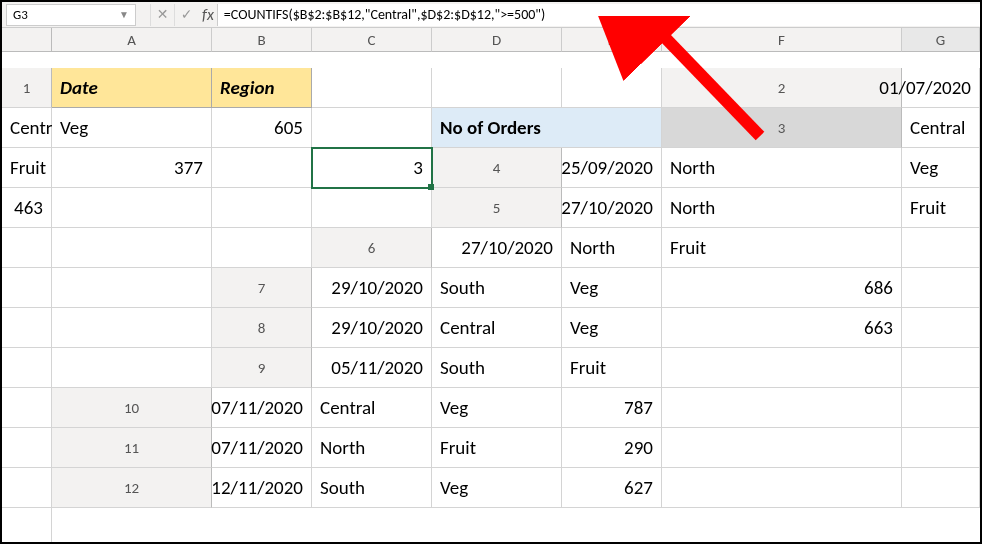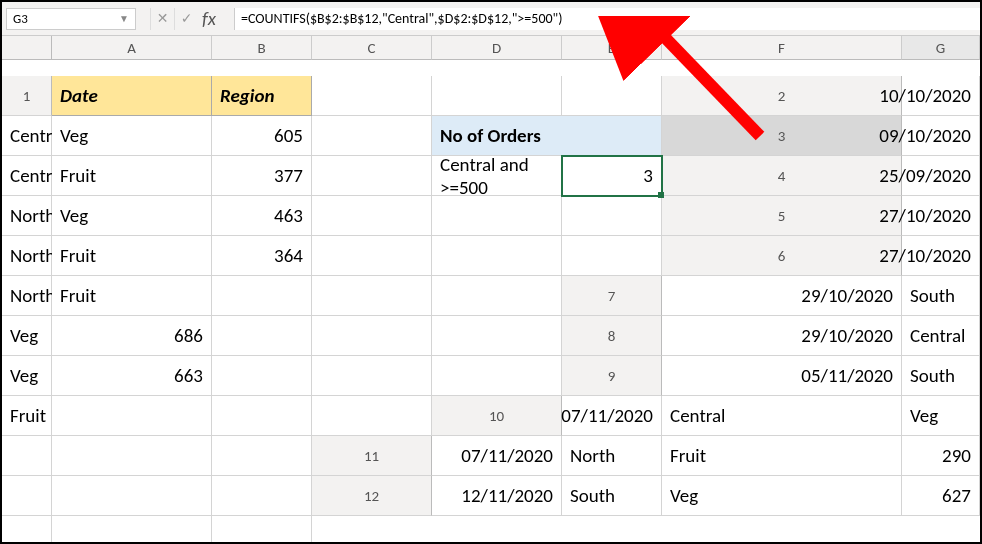--- a/index.html
+++ b/index.html
@@ -8,21 +8,21 @@
       background: #fff;
       width: 982px;
       height: 544px;
       overflow: hidden;
       position: relative;
       border: 2px solid #000;
     }
     .formula-bar {
       display: flex;
       align-items: center;
-      height: 34px;
+      height: 26px;
       background: #f3f2f1;
       border-bottom: 1px solid #ccc;
       font-size: 13px;
     }
     .name-box {
       width: 130px;
       height: 22px;
       background: #fff;
       border: 1px solid #ccc;
       margin: 0 4px;
@@ -36,21 +36,21 @@
     .fb-btn {
       width: 24px;
       height: 22px;
       display: flex;
       align-items: center;
       justify-content: center;
       color: #999;
       font-size: 14px;
       border-left:1px solid #ddd;
     }
-    .fx { font-style: italic; color:#555; font-size:19px; margin:0 18px 0 4px; }
+    .fx { font-style: italic; color:#555; font-size:16px; margin:0 3px 0 4px; }
     .formula-input {
       flex: 1;
       height: 22px;
       background: #fff;
       padding: 2px 6px;
       font-size: 14px;
       display:flex;
       align-items:center;
       border-left:1px solid #ccc;
     }
@@ -157,50 +157,47 @@
   <div class="colhead hl-colG">G</div>
 
   <div class="rowhead">1</div>
   <div class="th tl">Date</div>
   <div class="th tl">Region</div>
   <div></div>
   <div></div>
   <div></div>
 
   <div class="rowhead">2</div>
-  <div class="tr">10/10/2020</div>
+  <div class="tr">01/07/2020</div>
   <div class="tl">Central</div>
   <div class="tl">Veg</div>
   <div class="tr">605</div>
   <div></div>
   <div class="merged-f2 tl" style="grid-column: span 2;">No of Orders</div>
 
   <div class="rowhead" style="background:#d8d8d8 !important;">3</div>
-  <div class="tr">09/10/2020</div>
   <div class="tl">Central</div>
   <div class="tl">Fruit</div>
   <div class="tr">377</div>
   <div></div>
-  <div class="tl">Central and &gt;=500</div>
   <div class="tr sel-cell">3</div>
 
   <div class="rowhead">4</div>
   <div class="tr">25/09/2020</div>
   <div class="tl">North</div>
   <div class="tl">Veg</div>
   <div class="tr">463</div>
   <div></div>
     <div></div>
     <div></div>
 
   <div class="rowhead">5</div>
   <div class="tr">27/10/2020</div>
   <div class="tl">North</div>
   <div class="tl">Fruit</div>
-  <div class="tr">364</div>
   <div></div>
     <div></div>
     <div></div>
 
   <div class="rowhead">6</div>
   <div class="tr">27/10/2020</div>
   <div class="tl">North</div>
   <div class="tl">Fruit</div>
   <div></div>
     <div></div>
@@ -229,20 +226,21 @@
   <div class="tl">South</div>
   <div class="tl">Fruit</div>
   <div></div>
     <div></div>
     <div></div>
 
   <div class="rowhead">10</div>
   <div class="tr">07/11/2020</div>
   <div class="tl">Central</div>
   <div class="tl">Veg</div>
+  <div class="tr">787</div>
   <div></div>
     <div></div>
     <div></div>
 
   <div class="rowhead">11</div>
   <div class="tr">07/11/2020</div>
   <div class="tl">North</div>
   <div class="tl">Fruit</div>
   <div class="tr">290</div>
   <div></div>

